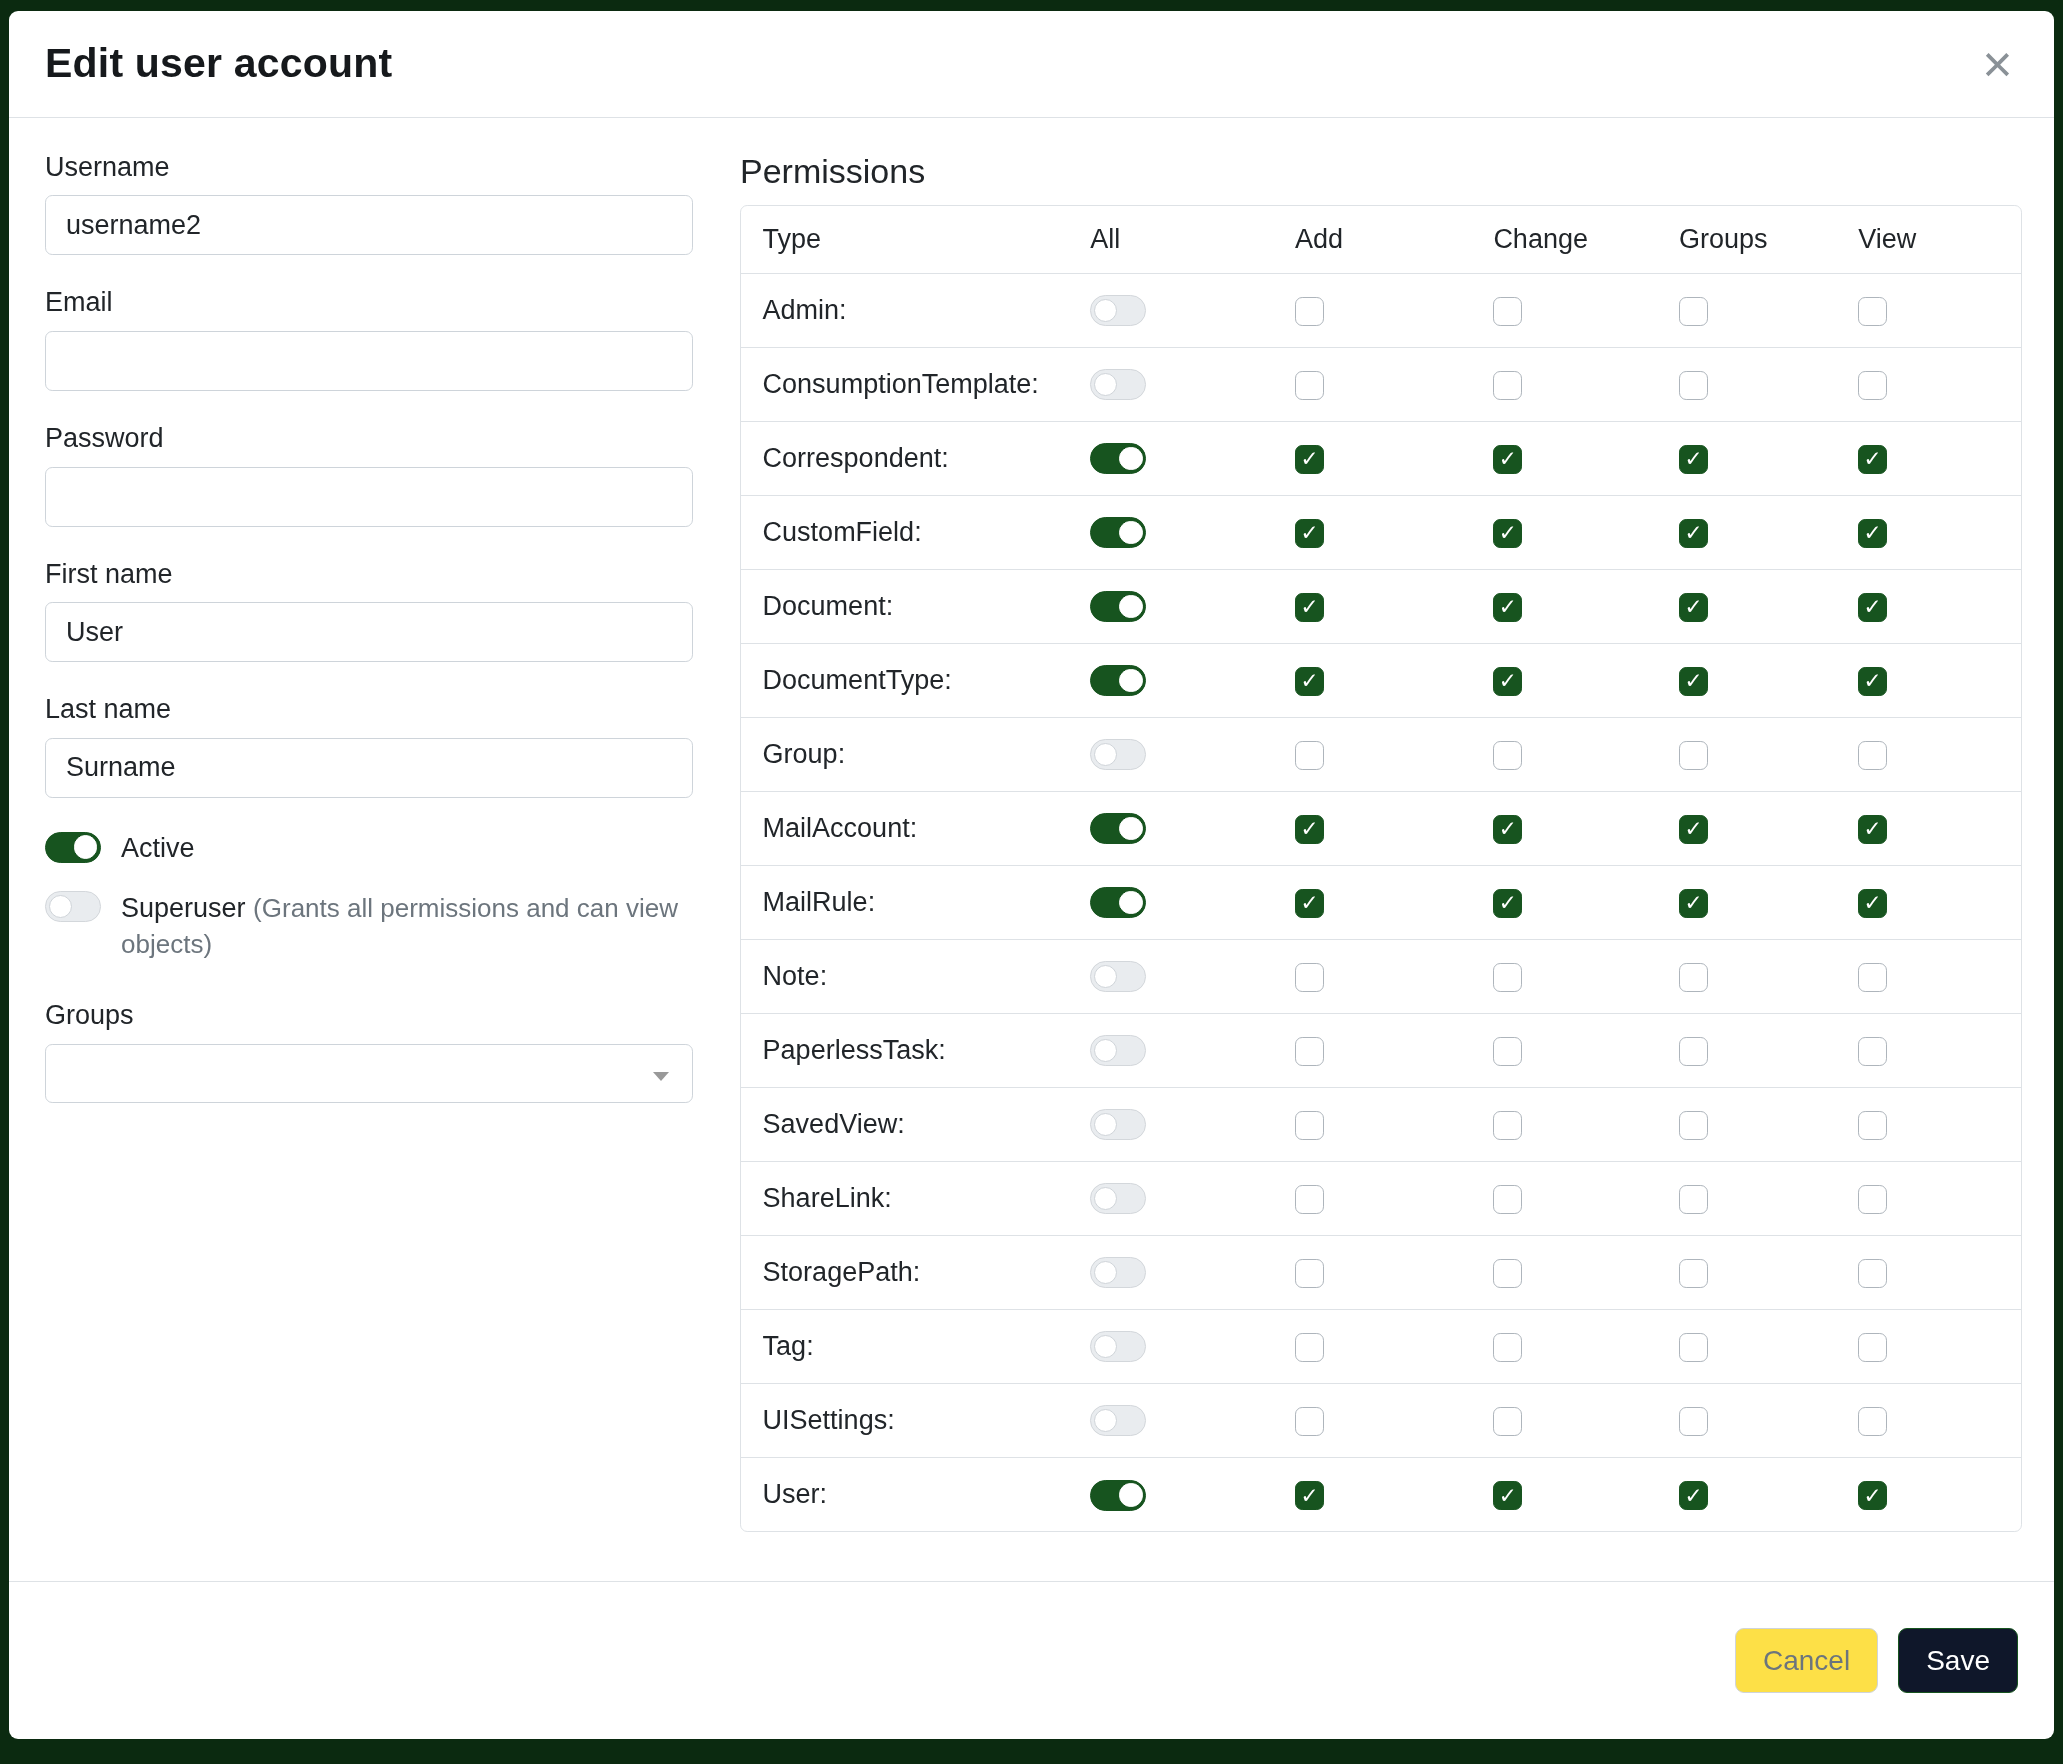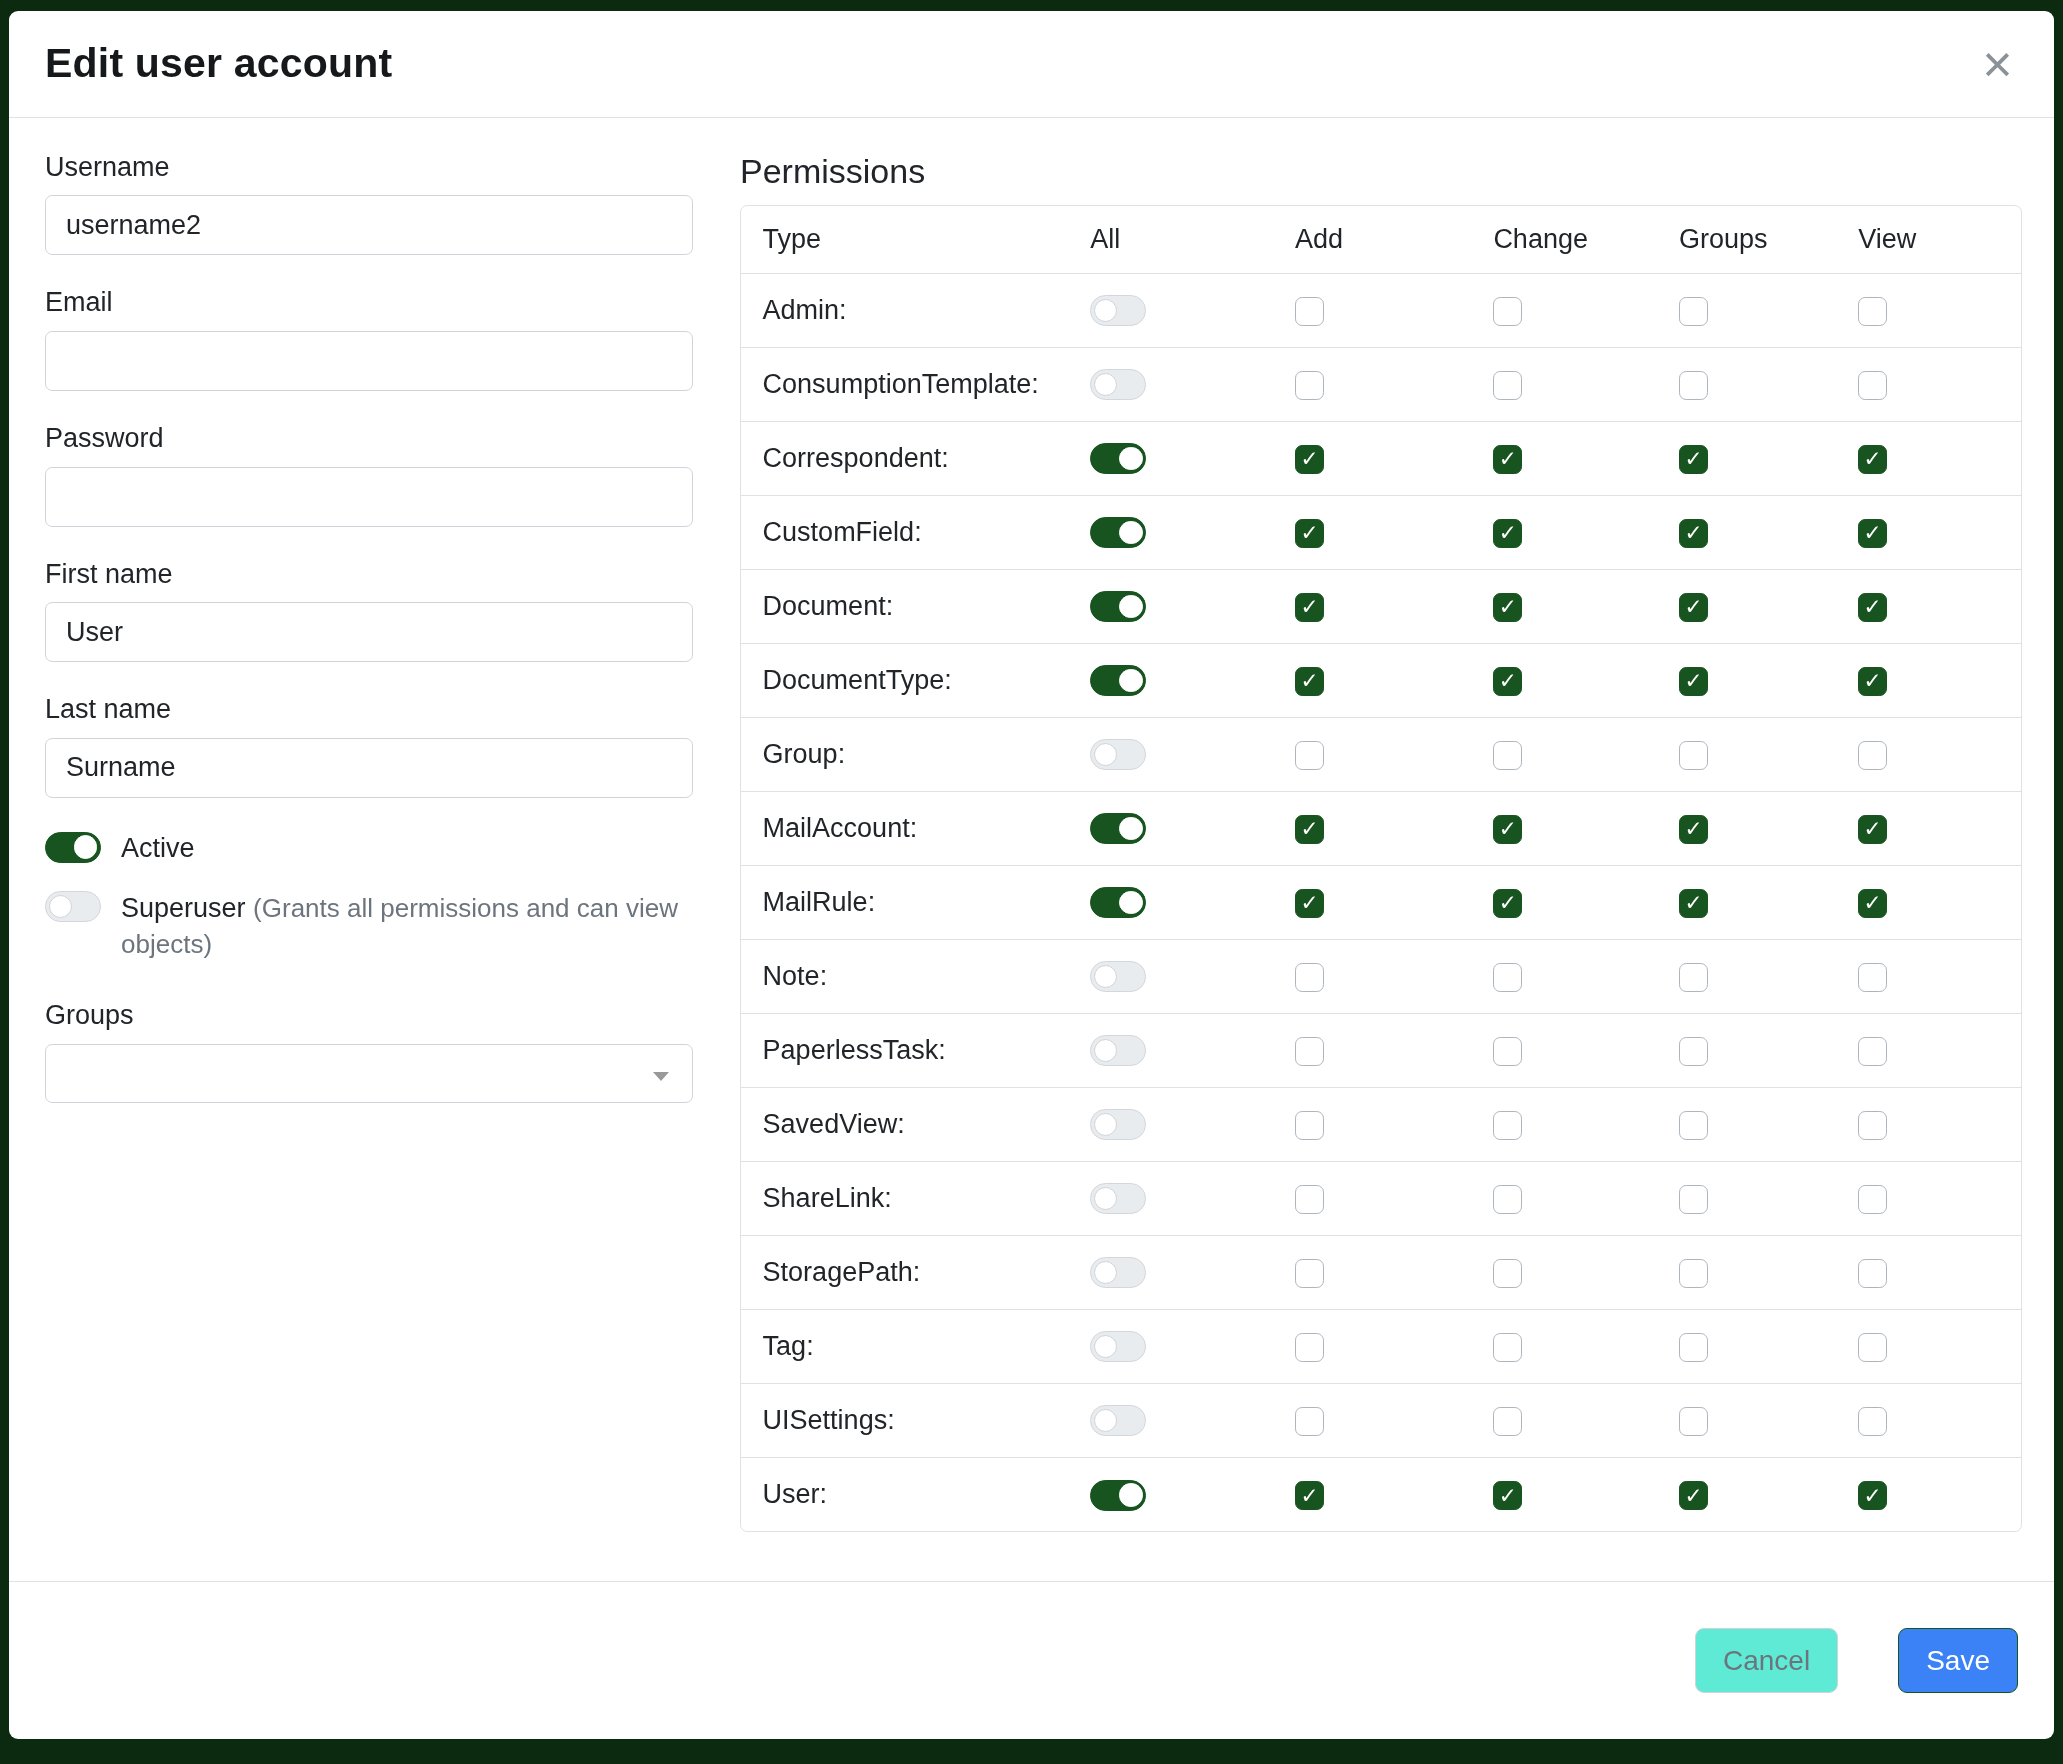--- a/index.html
+++ b/index.html
@@ -147,27 +147,26 @@
     border-top: 0.9px solid #dee2e6;
     display: flex; align-items: center; justify-content: flex-end;
     gap: 20px; padding: 0 36px;
   }
   .btn {
     font-family: inherit;
     font-size: 28px; border-radius: 9px; cursor: pointer;
     height: 65px; padding: 0 27px;
   }
   .btn-cancel {
-    background: #5eead4; color: #6c757d;
+    background: #fde047; color: #6c757d;
     border: 0.9px solid #cfd4da;
   }
   .btn-save {
-    background: #3b82f6; color: #ffffff;
+    background: #0f172a; color: #ffffff;
     border: 0.9px solid #17541f;
-    margin-left: 40px;
   }
 </style>
 </head>
 <body>
 
 <div class="modal">
 
   <div class="modal-header">
     <h1 class="modal-title">Edit user account</h1>
     <button class="close-btn">×</button>

